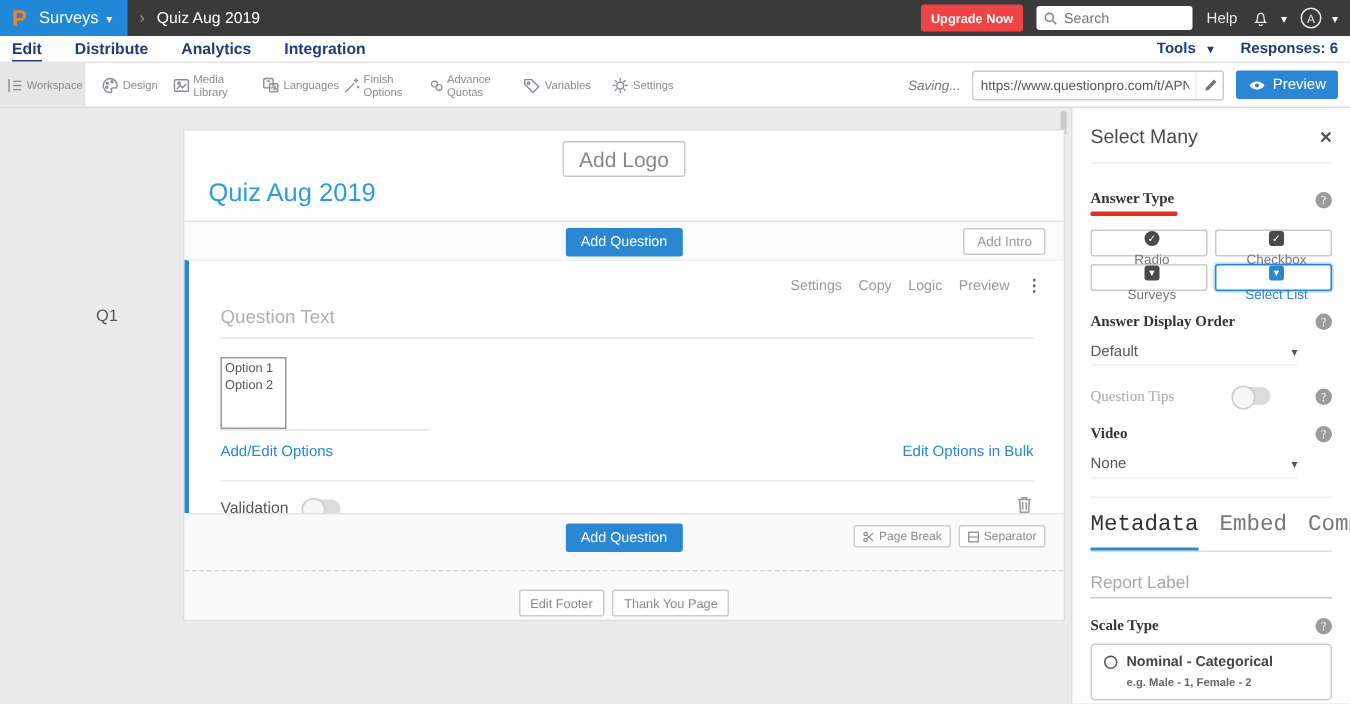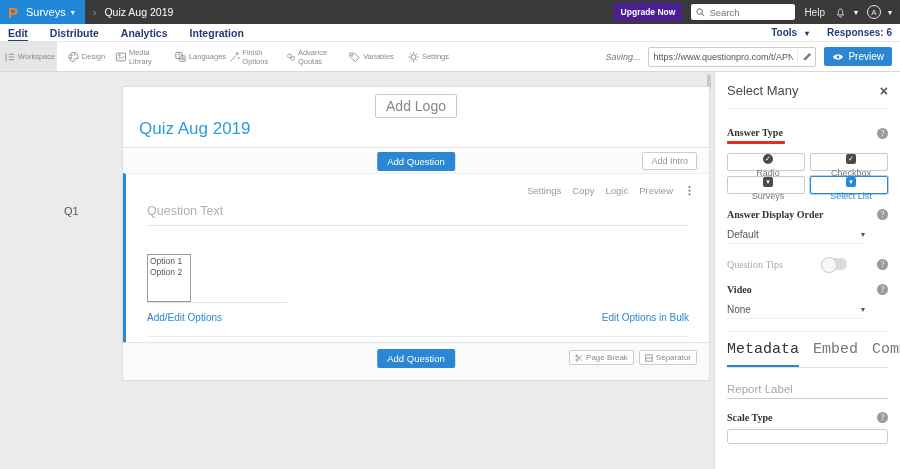--- a/index.html
+++ b/index.html
@@ -9,21 +9,21 @@
   
   .topbar { display:flex; align-items:stretch; height:24px; background:#3a3a3a; color:#fff; }
   .brand { display:flex; align-items:center; background:#2188d8; padding:0 10px 0 0; }
   .logo { width:26px; text-align:center; color:#f58220; font-weight:bold; font-size:15px; }
   .brand-label { font-size:11px; color:#fff; }
   .caret { font-size:8px; margin-left:5px; }
   .crumb-seg { display:flex; align-items:center; background:#474747; padding:0 10px; font-size:10.5px; color:#cfcfcf; }
   .crumb-sep { display:flex; align-items:center; padding:0 8px; font-size:11px; color:#9a9a9a; }
   .crumb-cur { display:flex; align-items:center; font-size:10.5px; color:#fff; }
   .top-right { margin-left:auto; display:flex; align-items:center; gap:9px; padding-right:8px; }
-  .upgrade-btn { background:#4c1d95; color:#fff; font-size:8.5px; font-weight:bold; border:none; border-radius:2px; padding:4px 7px; cursor:pointer; }
+  .upgrade-btn { background:#ef4444; color:#fff; font-size:8.5px; font-weight:bold; border:none; border-radius:2px; padding:4px 7px; cursor:pointer; }
   .searchbox { display:flex; align-items:center; background:#fff; border-radius:2px; height:16px; width:104px; padding:0 5px; gap:4px; }
   .searchbox input { border:none; outline:none; width:80px; font-size:9.5px; color:#444; }
   .help { font-size:10px; color:#e8e8e8; }
   .bell-wrap,.avatar-wrap { display:flex; align-items:center; gap:2px; }
   .avatar { width:14px; height:14px; border:1px solid #e8e8e8; border-radius:50%; font-size:8px; display:flex; align-items:center; justify-content:center; color:#e8e8e8; }
 
   
   .navbar { display:flex; align-items:center; height:18px; background:#fff; padding:0 8px; border-bottom:1px solid #e6e6e6; }
   .nav-tab { font-size:10.5px; font-weight:bold; color:#233c77; margin-right:22px; padding:2px 0 1px; cursor:pointer; }
   .nav-tab.active { border-bottom:1.5px solid #233c77; }
@@ -52,21 +52,21 @@
   .addlogo-btn { position:absolute; left:50%; transform:translateX(-50%); top:7px; background:#fff; border:1px solid #c8c8c8; border-radius:2px; color:#888; font-size:14px; padding:3px 10px; cursor:pointer; }
   .survey-title { position:absolute; left:16px; top:32px; font-size:17px; color:#2d9cdb; }
   .c-strip { position:relative; height:26px; background:#fbfbfb; border-top:1px solid #e3e3e3; }
   .addq-btn { position:absolute; left:50%; transform:translateX(-50%); top:4px; background:#2b87d3; color:#fff; border:none; border-radius:2px; font-size:9.5px; padding:4px 10px; cursor:pointer; }
   .addintro-btn { position:absolute; right:12px; top:4px; background:#fff; border:1px solid #ccc; border-radius:2px; color:#999; font-size:9px; padding:3px 8px; cursor:pointer; }
 
   .qblock { position:relative; background:#fff; border-left:3px solid #2b87d3; border-top:1px solid #eee; height:169px; padding-left:21px; padding-right:20px; }
   .q-actions { position:absolute; top:10px; right:14px; display:flex; gap:11px; font-size:9.5px; color:#999; align-items:center; }
   .q-actions .dots { color:#666; font-weight:bold; font-size:11px; }
   .q-text { margin-top:30px; font-size:12.5px; color:#b0b0b0; border-bottom:1px solid #e2e2e2; padding-bottom:7px; }
-  .opt-wrap { margin-top:28px; width:140px; border-bottom:1px solid #e2e2e2; }
+  .opt-wrap { margin-top:12px; width:140px; border-bottom:1px solid #e2e2e2; }
   .opt-box { width:44px; height:48px; border:1px solid #9a9a9a; background:#fff; font-size:8.5px; color:#555; padding:1px 2px; line-height:1.25; }
   .q-links { display:flex; justify-content:space-between; margin-top:9px; font-size:10px; color:#2b87d3; }
   .q-links span { cursor:pointer; }
   .val-row { display:flex; align-items:center; margin-top:13px; border-top:1px solid #ececec; padding-top:9px; }
   .val-label { font-size:10.5px; color:#555; }
   .toggle { width:26px; height:12px; border-radius:6px; background:#dcdcdc; position:relative; margin-left:9px; cursor:pointer; }
   .toggle::before { content:''; position:absolute; left:0; top:-1px; width:14px; height:14px; border-radius:50%; background:#f7f7f7; border:1px solid #ccc; }
   .trash { margin-left:auto; cursor:pointer; }
 
   .c-strip2 { position:relative; height:38px; background:#fafafa; border-top:1px solid #e3e3e3; }
@@ -294,20 +294,24 @@
           </button>
           <button class="mini-btn">
             <svg width="8" height="8" viewBox="0 0 10 10">
                 <rect x="1" y="1" width="8" height="8" fill="none" stroke="#888"></rect>
                 <path d="M1 5h8" stroke="#888"></path>
               </svg>
             <span>Separator</span>
           </button>
         </div>
       </div>
+      <div class="c-footer">
+        <button class="foot-btn">Edit Footer</button>
+        <button class="foot-btn">Thank You Page</button>
+      </div>
     </div>
 
     <div class="panel">
       <div class="p-titlerow">
         <span class="p-title">Select Many</span>
         <span class="p-close">×</span>
       </div>
 
       <div class="p-row" style="margin-top:13px">
         <span>
@@ -369,19 +373,26 @@
       </div>
 
       <input class="report-input" placeholder="Report Label" style="">
 
       <div class="p-row" style="margin-top:13px">
         <span class="p-label">Scale Type</span>
         <span class="help-ico">?</span>
       </div>
 
       <div class="scale-card">
+        <div class="sc-toprow">
+          <span class="radio-dot"></span>
+          <span class="sc-title">Nominal - Categorical</span>
+        </div>
+        <div class="sc-example">e.g. Male - 1, Female - 2</div>
+      </div>
+      <div class="scale-card">
         
         
       </div>
       
     </div>
   </div>
 </div>
 
 </body></html>

